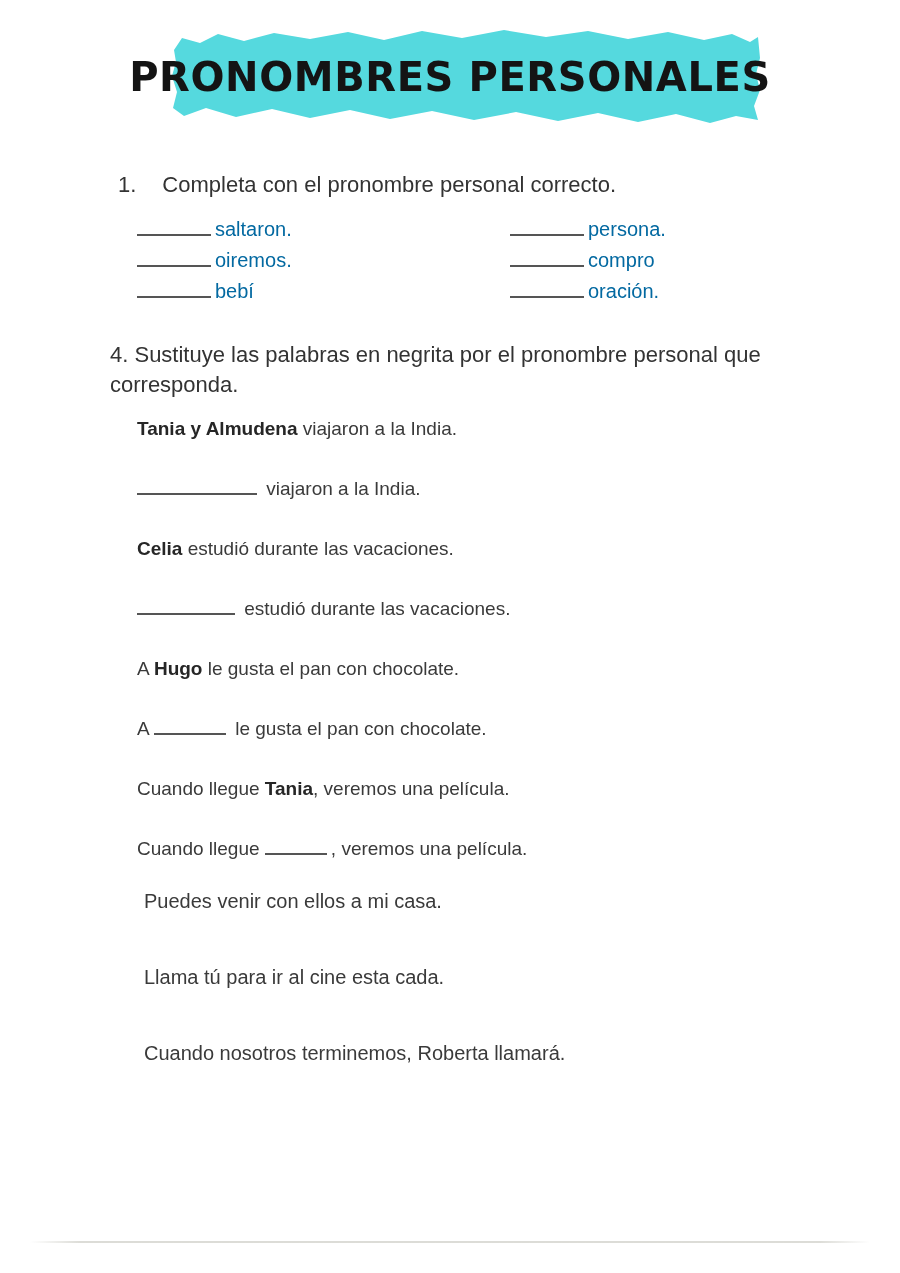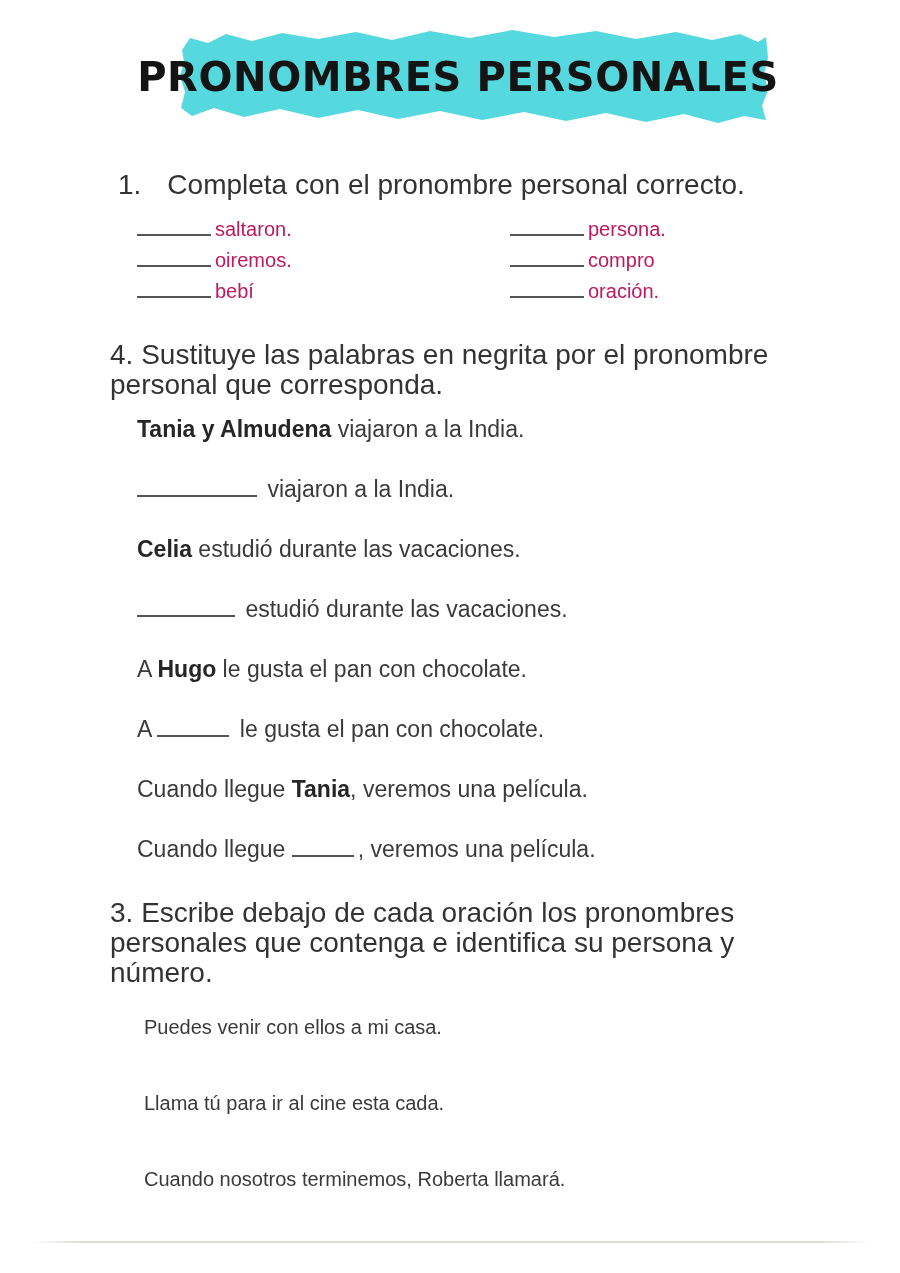--- a/index.html
+++ b/index.html
@@ -13,21 +13,21 @@
     height: 1273px;
     position: relative;
     font-family: "Liberation Sans", "DejaVu Sans", sans-serif;
     color: #333333;
     overflow: hidden;
   }
 
   
   .title-banner {
     position: absolute;
-    left: 8px;
+    left: 0;
     top: 18px;
     width: 751px;
     height: 118px;
   }
   .brush {
     position: absolute;
     left: 170px;
     top: 10px;
     width: 592px;
     height: 98px;
@@ -56,21 +56,21 @@
 
   
   .sheet {
     position: absolute;
     left: 0;
     top: 136px;
     width: 900px;
   }
 
   .q-head {
-    font-size: 28px;
+    font-size: 22px;
     line-height: 30px;
     color: #333333;
   }
   .q1-head {
     margin: 34px 0 0 118px;
   }
   .q1-head .num { margin-right: 26px; }
 
   .q2-head {
     margin: 30px 110px 0 110px;
@@ -92,37 +92,37 @@
   .col {
     position: absolute;
     top: 0;
   }
   .col-left  { left: 137px; }
   .col-right { left: 510px; }
   .blank-row {
     font-size: 20px;
     line-height: 31px;
     white-space: nowrap;
-    color: #be185d;
+    color: #0369a1;
   }
   .bl {
     display: inline-block;
     border-bottom: 2px solid #555555;
     vertical-align: baseline;
     height: 15px;
     margin-right: 4px;
   }
   .bl-s1 { width: 74px; }
 
   
   .sent-list {
     margin: 16px 0 0 137px;
   }
   .sent {
-    font-size: 23px;
+    font-size: 19px;
     line-height: 26px;
     color: #3a3a3a;
     margin-bottom: 34px;
     white-space: nowrap;
   }
   .sent:last-child { margin-bottom: 0; }
   .sent b { font-weight: bold; color: #262626; }
   .bl-a { width: 120px; }
   .bl-b { width: 98px; }
   .bl-c { width: 72px; }
@@ -234,24 +234,20 @@
     <div class="sent">
       <span>Cuando llegue </span><b>Tania</b><span>, veremos una película.</span>
     </div>
 
     <div class="sent">
       <span>Cuando llegue </span><span class="bl bl-d"></span><span>, veremos una película.</span>
     </div>
 
   </div>
 
-  <div class="q-head q3-head">
-    <div>3.  Escribe  debajo  de  cada  oración  los  pronombres</div>
-    <div class="lastline">personales que contenga e identifica su persona y número.</div>
-  </div>
 
   <div class="sent-list-3">
     <div class="sent3">Puedes venir con ellos a mi casa.</div>
     <div class="sent3">Llama tú para ir al cine esta cada.</div>
     <div class="sent3">Cuando nosotros terminemos, Roberta llamará.</div>
   </div>
 
 </div>
 
 <div class="scan-edge"></div>

